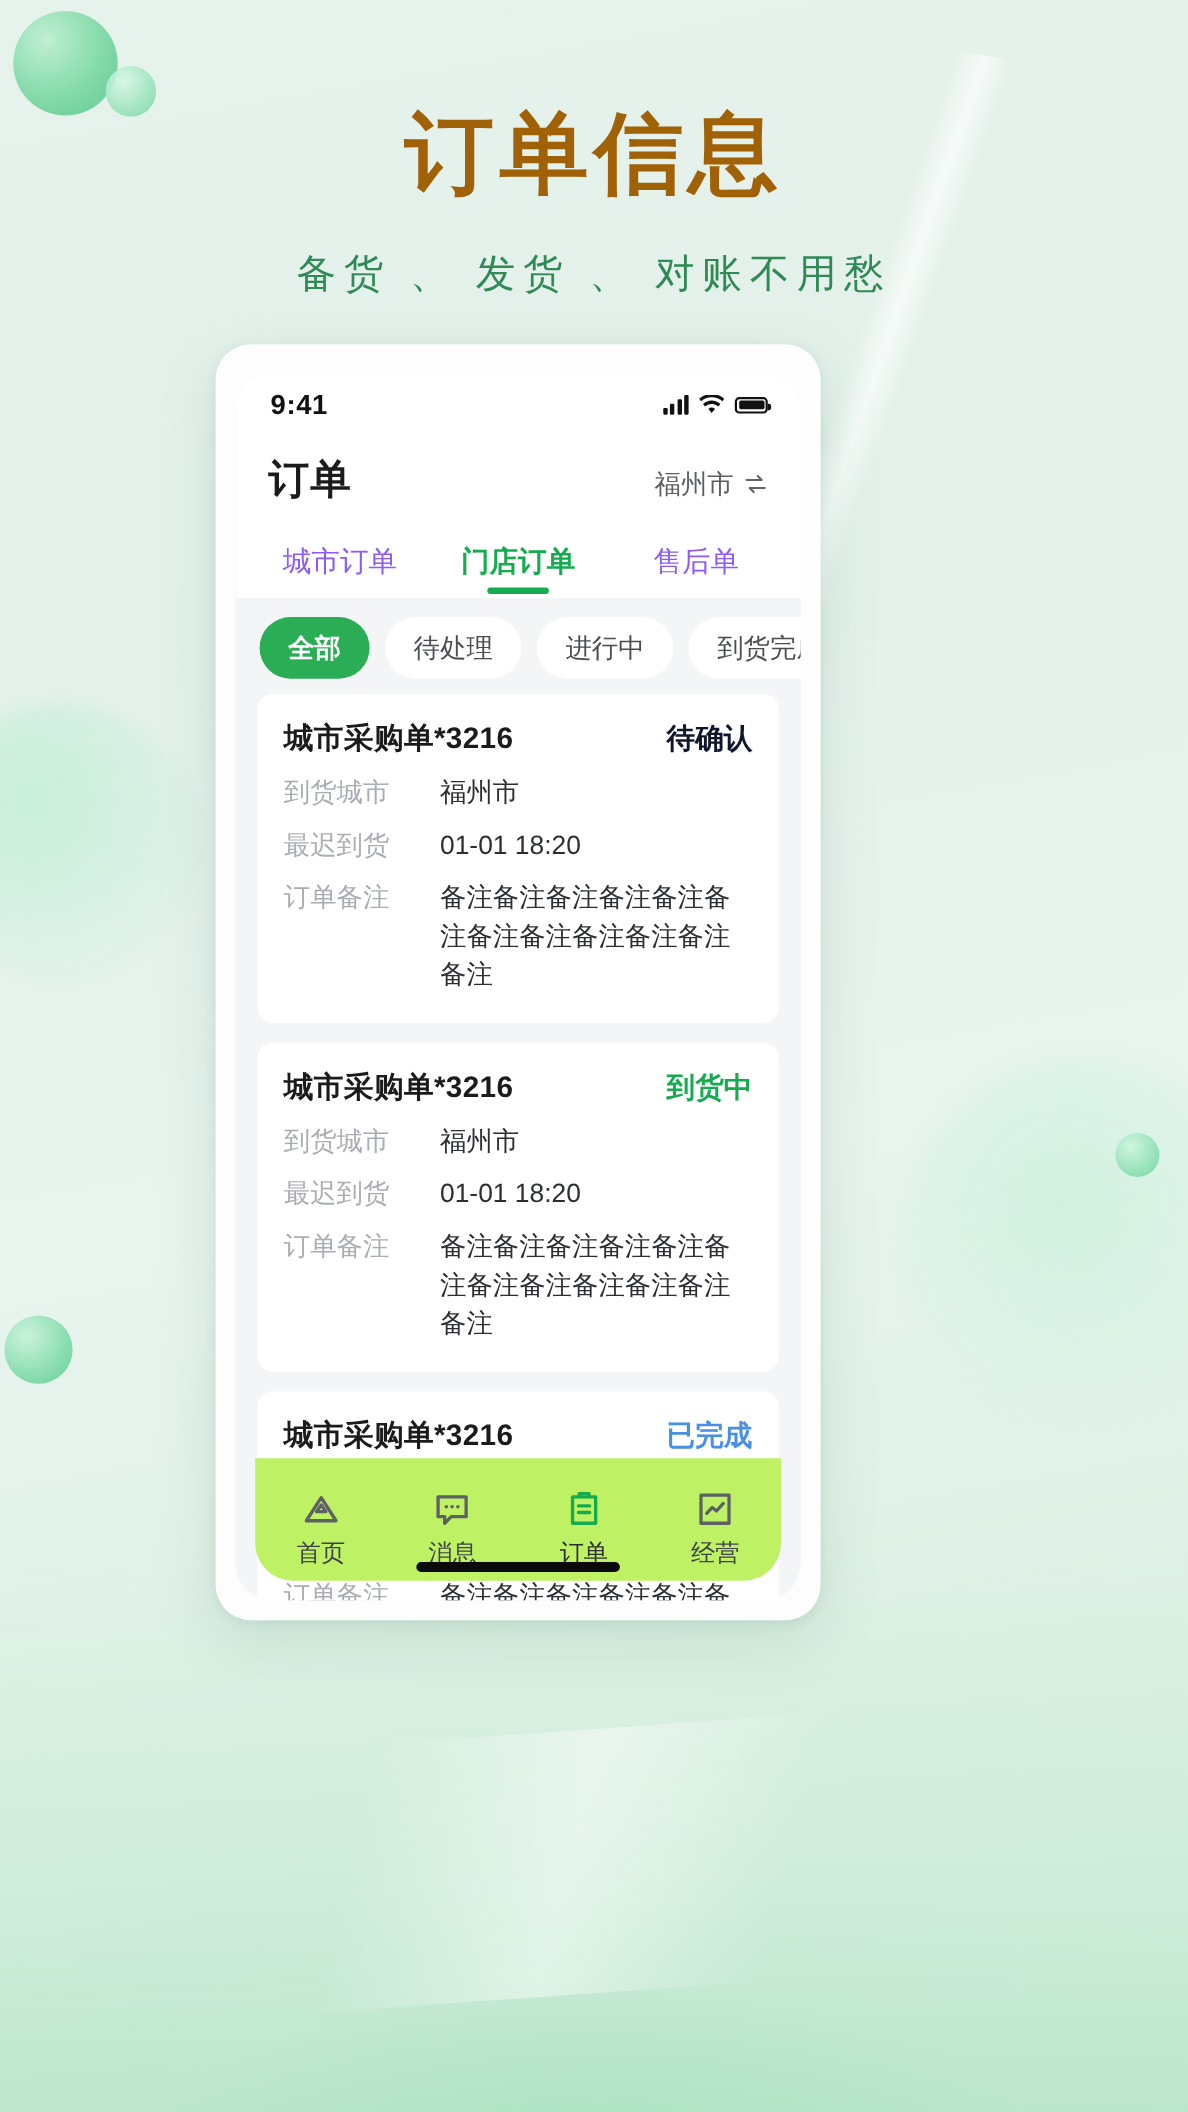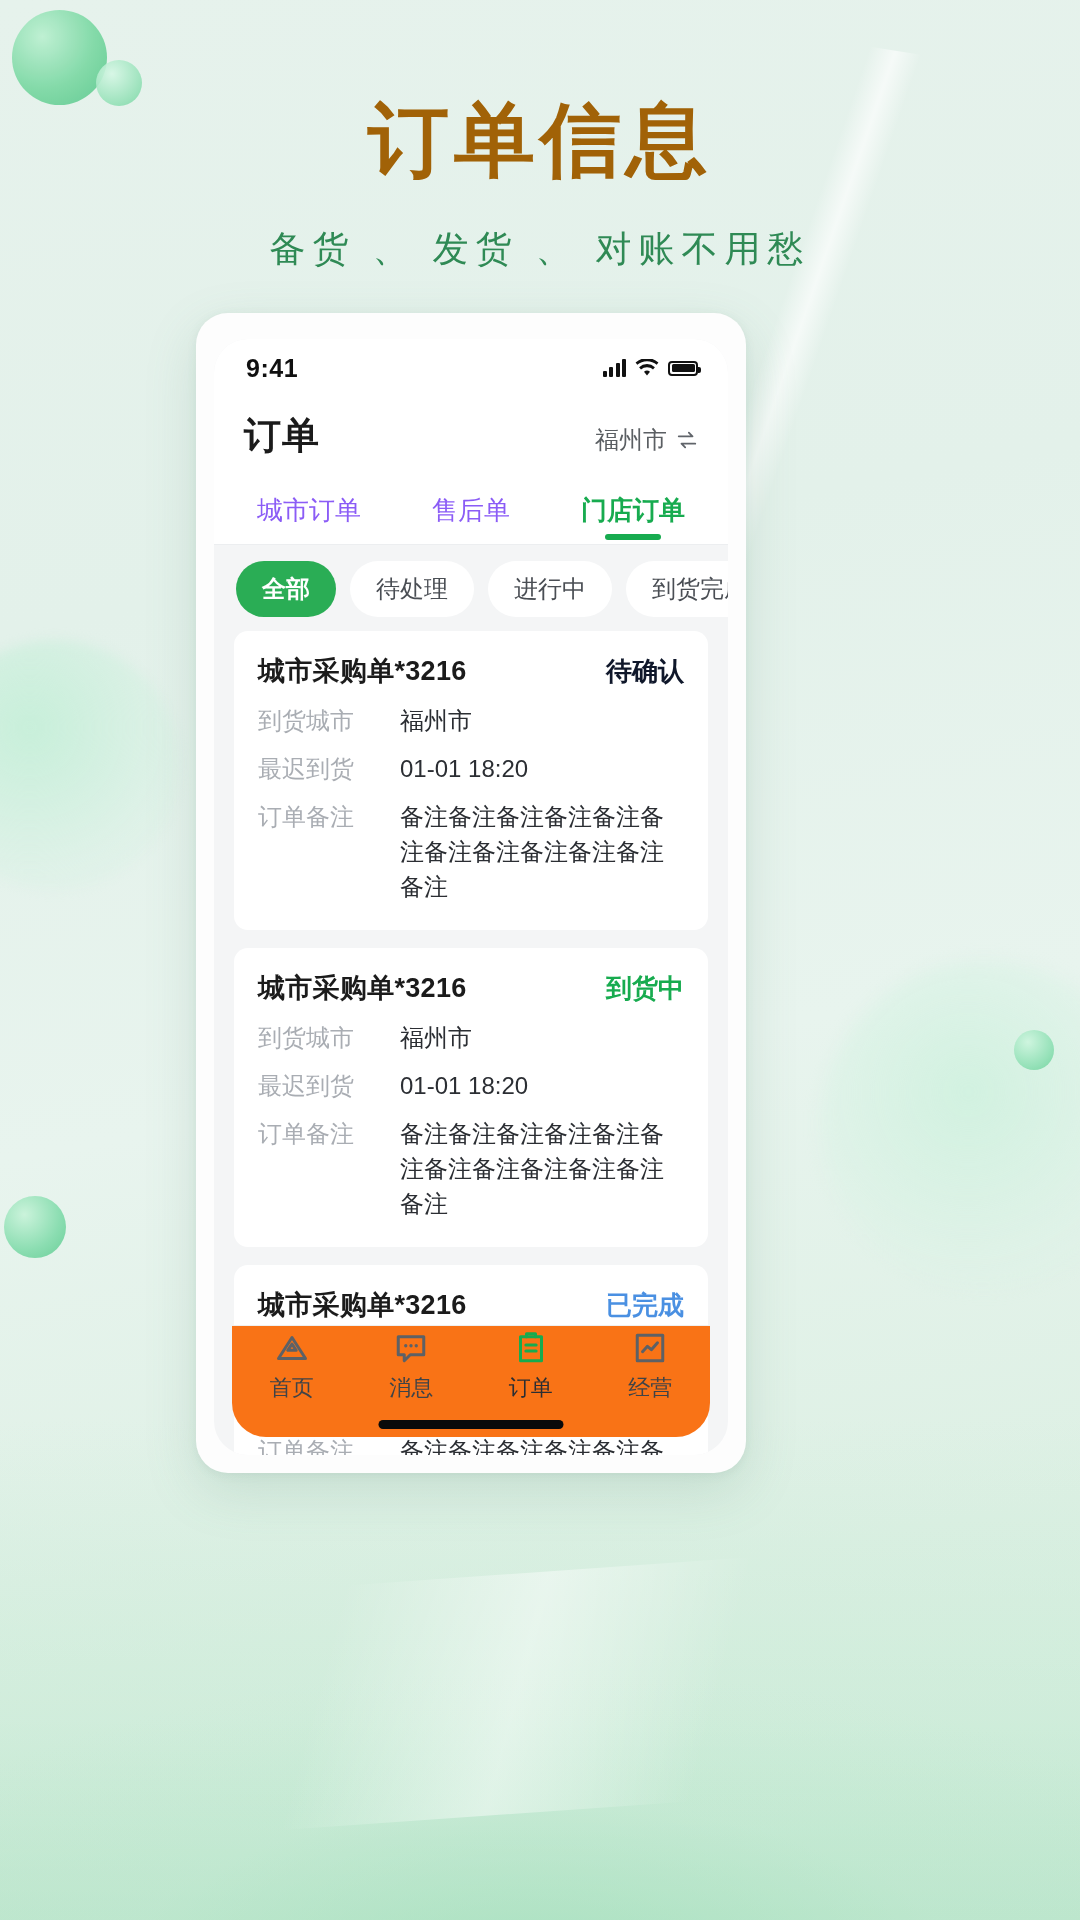--- a/index.html
+++ b/index.html
@@ -130,22 +130,22 @@
   .card-head { display: flex; justify-content: space-between; align-items: flex-end; margin-bottom: 14px; }
   .card-title { font-size: 27px; font-weight: 700; color: #1b1b1b; letter-spacing: .3px; }
   .card-status { font-size: 26px; font-weight: 700; }
   .row { display: flex; margin-top: 13px; font-size: 24px; line-height: 1.46; }
   .row-label { color: #a9adb3; flex: none; width: 124px; }
   .row-value { color: #2b2e33; margin-left: 18px; flex: 1; }
 
   
   .tabbar {
     position: absolute; left: 18px; right: 18px; bottom: 18px; height: 112px;
-    background: #f97316; border-top: 1px solid #eef0f1;
-    display: flex; align-items: flex-start; padding-top: 4px;
+    background: #bef264; border-top: 1px solid #eef0f1;
+    display: flex; align-items: flex-start; padding-top: 28px;
     border-radius: 0 0 34px 34px;
   }
   .navitem { flex: 1; display: flex; flex-direction: column; align-items: center; gap: 7px; }
   .navitem .ico { width: 36px; height: 36px; color: #5d6166; }
   .navitem .lbl { font-size: 22px; color: #3f4347; }
   .navitem.active .ico { color: #17ab4f; }
   .navitem.active .lbl { color: #2b2e33; }
   .homebar {
     position: absolute; left: 50%; transform: translateX(-50%); bottom: 26px;
     width: 185px; height: 9px; border-radius: 5px; background: #0a0a0a;
@@ -200,22 +200,22 @@
         <span>福州市</span>
         <svg class="swap-ico" viewBox="0 0 24 24" fill="none" stroke="currentColor" stroke-width="2" stroke-linecap="round" stroke-linejoin="round">
           <path d="M3 8h15l-4-4"></path>
             <path d="M21 16H6l4 4"></path>
         </svg>
       </div>
     </div>
 
     <div class="tabs">
       <div class="tab">城市订单</div>
+      <div class="tab active">门店订单</div>
       <div class="tab">售后单</div>
-      <div class="tab active">门店订单</div>
     </div>
 
     <div class="chips">
       <div class="chip active">全部</div>
       <div class="chip">待处理</div>
       <div class="chip">进行中</div>
       <div class="chip">到货完成</div>
 
     </div>
 

